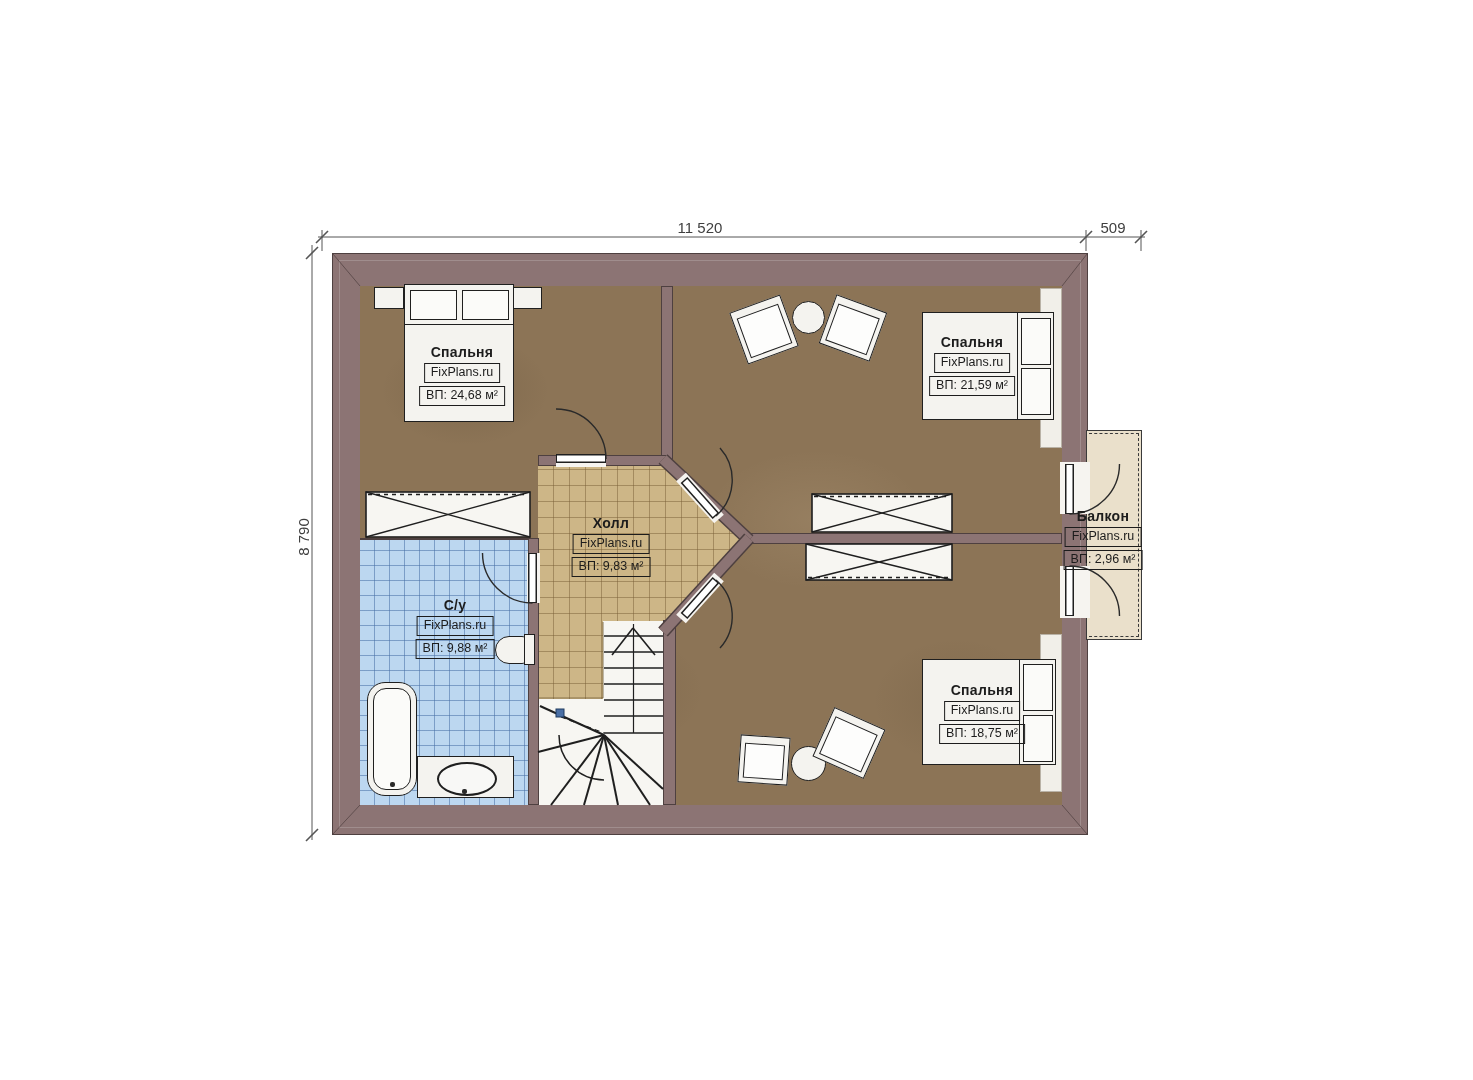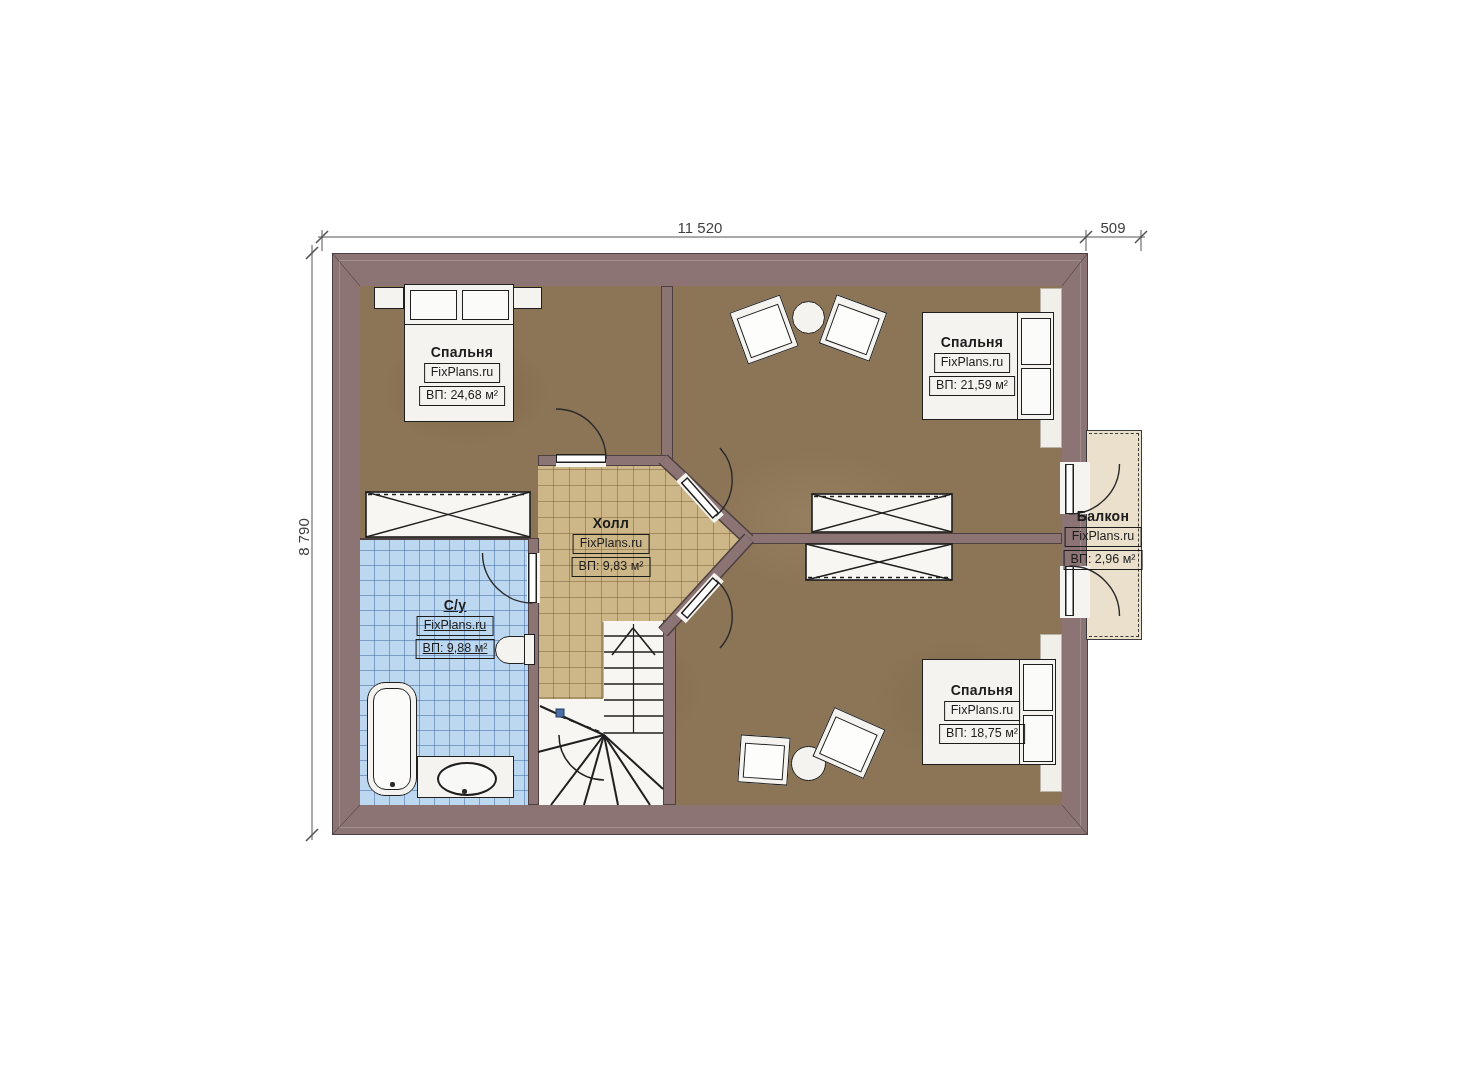--- a/index.html
+++ b/index.html
@@ -255,21 +255,21 @@
   <div class="roomlabel" style="left:972px;top:334px;">
     <div class="rname">Спальня</div>
     <div class="rbox">FixPlans.ru</div>
     <div class="rbox">ВП: 21,59 м²</div>
   </div>
   <div class="roomlabel" style="left:611px;top:515px;">
     <div class="rname">Холл</div>
     <div class="rbox">FixPlans.ru</div>
     <div class="rbox">ВП: 9,83 м²</div>
   </div>
-  <div class="roomlabel" style="left:455px;top:597px;text-decoration:underline;">
+  <div class="roomlabel" style="left:455px;top:597px;">
     <div class="rname">С/у</div>
     <div class="rbox">FixPlans.ru</div>
     <div class="rbox">ВП: 9,88 м²</div>
   </div>
   <div class="roomlabel" style="left:982px;top:682px;">
     <div class="rname">Спальня</div>
     <div class="rbox">FixPlans.ru</div>
     <div class="rbox">ВП: 18,75 м²</div>
   </div>
   <div class="roomlabel" style="left:1103px;top:508px;">

